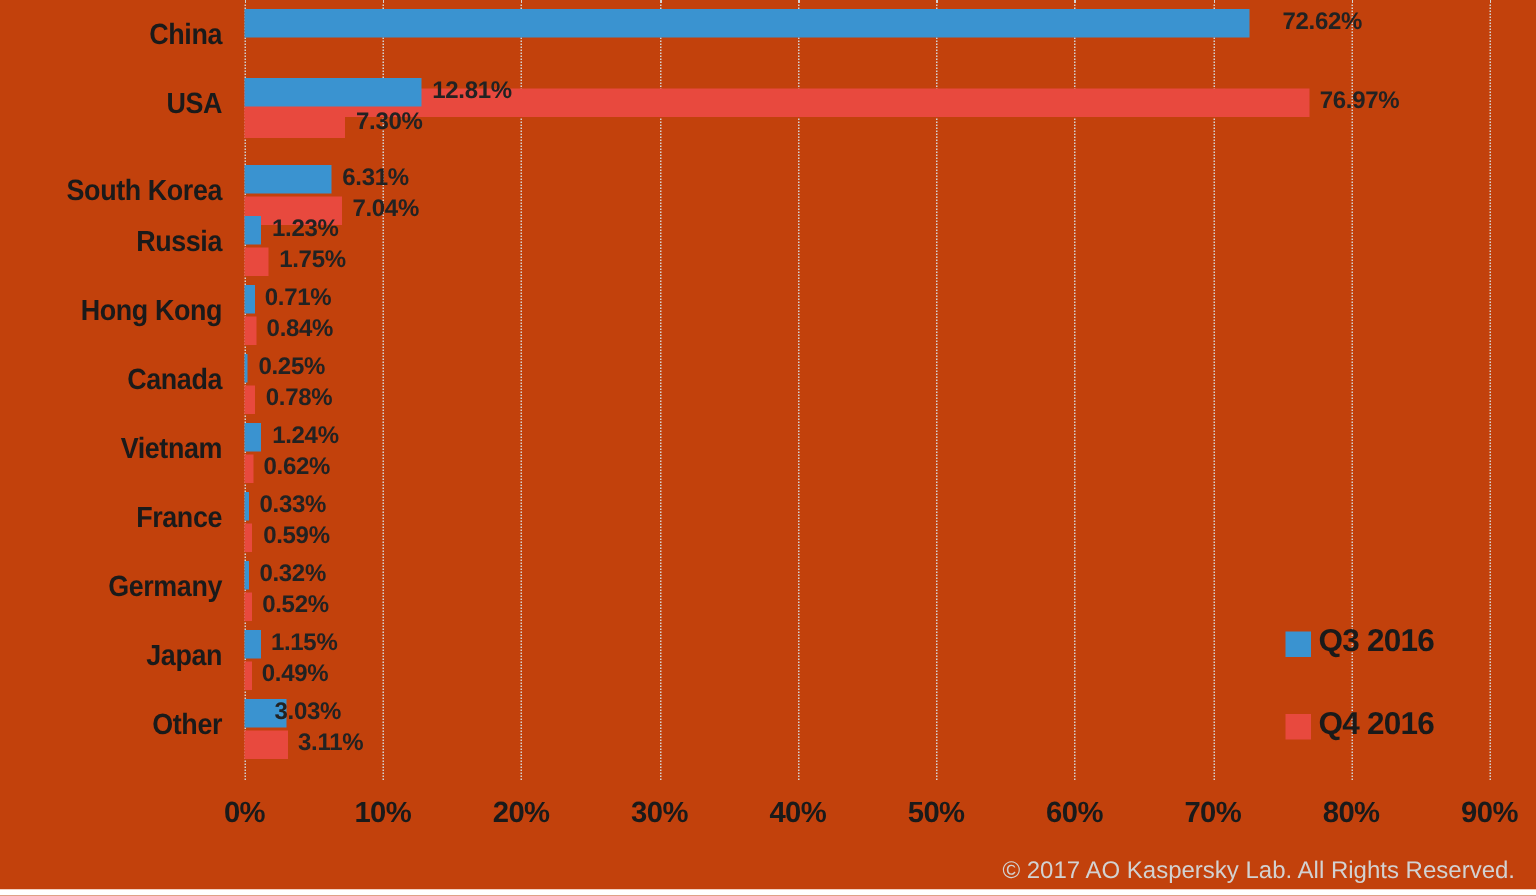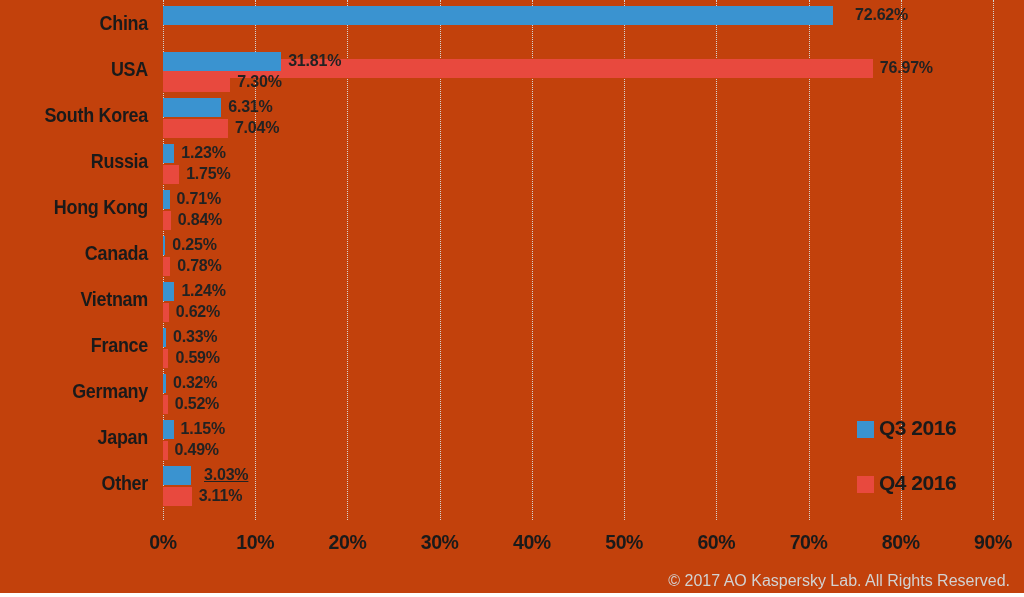--- a/index.html
+++ b/index.html
@@ -194,28 +194,28 @@
         </div>
         <div class="bar-wrap q4" style="width: 709.834px; margin-top: 32px;">
           <div class="bar q4" title="China Q4 2016 76.97%" style="width: 709.834px; background: rgb(232, 73, 62);"></div>
           <div class="val-label" style="left: 716.834px;">76.97%</div>
         </div>
       </div>
       <div class="row" style="top: 46px;">
         <div class="cat-label">USA</div>
         <div class="bar-wrap q3" style="width: 118.137px;">
           <div class="bar q3" title="USA Q3 2016 12.81%" style="width: 118.137px; background: rgb(58, 147, 208);"></div>
-          <div class="val-label" style="left: 125.137px;">31.81%</div>
+          <div class="val-label" style="left: 125.137px;">12.81%</div>
         </div>
         <div class="bar-wrap q4" style="width: 67.3222px;">
           <div class="bar q4" title="USA Q4 2016 7.30%" style="width: 67.3222px; background: rgb(232, 73, 62);"></div>
           <div class="val-label" style="left: 74.3222px;">7.30%</div>
         </div>
       </div>
-      <div class="row" style="top: 92px; text-decoration: underline;">
+      <div class="row" style="top: 104px; text-decoration: underline;">
         <div class="cat-label">South Korea</div>
         <div class="bar-wrap q3" style="width: 58.1922px;">
           <div class="bar q3" title="South Korea Q3 2016 6.31%" style="width: 58.1922px; background: rgb(58, 147, 208);"></div>
           <div class="val-label" style="left: 65.1922px;">6.31%</div>
         </div>
         <div class="bar-wrap q4" style="width: 64.9244px;">
           <div class="bar q4" title="South Korea Q4 2016 7.04%" style="width: 64.9244px; background: rgb(232, 73, 62);"></div>
           <div class="val-label" style="left: 71.9244px;">7.04%</div>
         </div>
       </div>
@@ -293,21 +293,21 @@
         </div>
         <div class="bar-wrap q4" style="width: 4.51889px;">
           <div class="bar q4" title="Japan Q4 2016 0.49%" style="width: 4.51889px; background: rgb(232, 73, 62);"></div>
           <div class="val-label" style="left: 11.5189px;">0.49%</div>
         </div>
       </div>
       <div class="row" style="top: 460px;">
         <div class="cat-label">Other</div>
         <div class="bar-wrap q3" style="width: 27.9433px;">
           <div class="bar q3" title="Other Q3 2016 3.03%" style="width: 27.9433px; background: rgb(58, 147, 208);"></div>
-          <div class="val-label" style="left: 41px; text-decoration: underline;">3.03%</div>
+          <div class="val-label" style="left: 20px;">3.03%</div>
         </div>
         <div class="bar-wrap q4" style="width: 28.6811px;">
           <div class="bar q4" title="Other Q4 2016 3.11%" style="width: 28.6811px; background: rgb(232, 73, 62);"></div>
           <div class="val-label" style="left: 35.6811px;">3.11%</div>
         </div>
       </div>
     </div>
 
   <div id="x-axis">
       <div class="x-tick" style="left: 163px;">0%</div>

